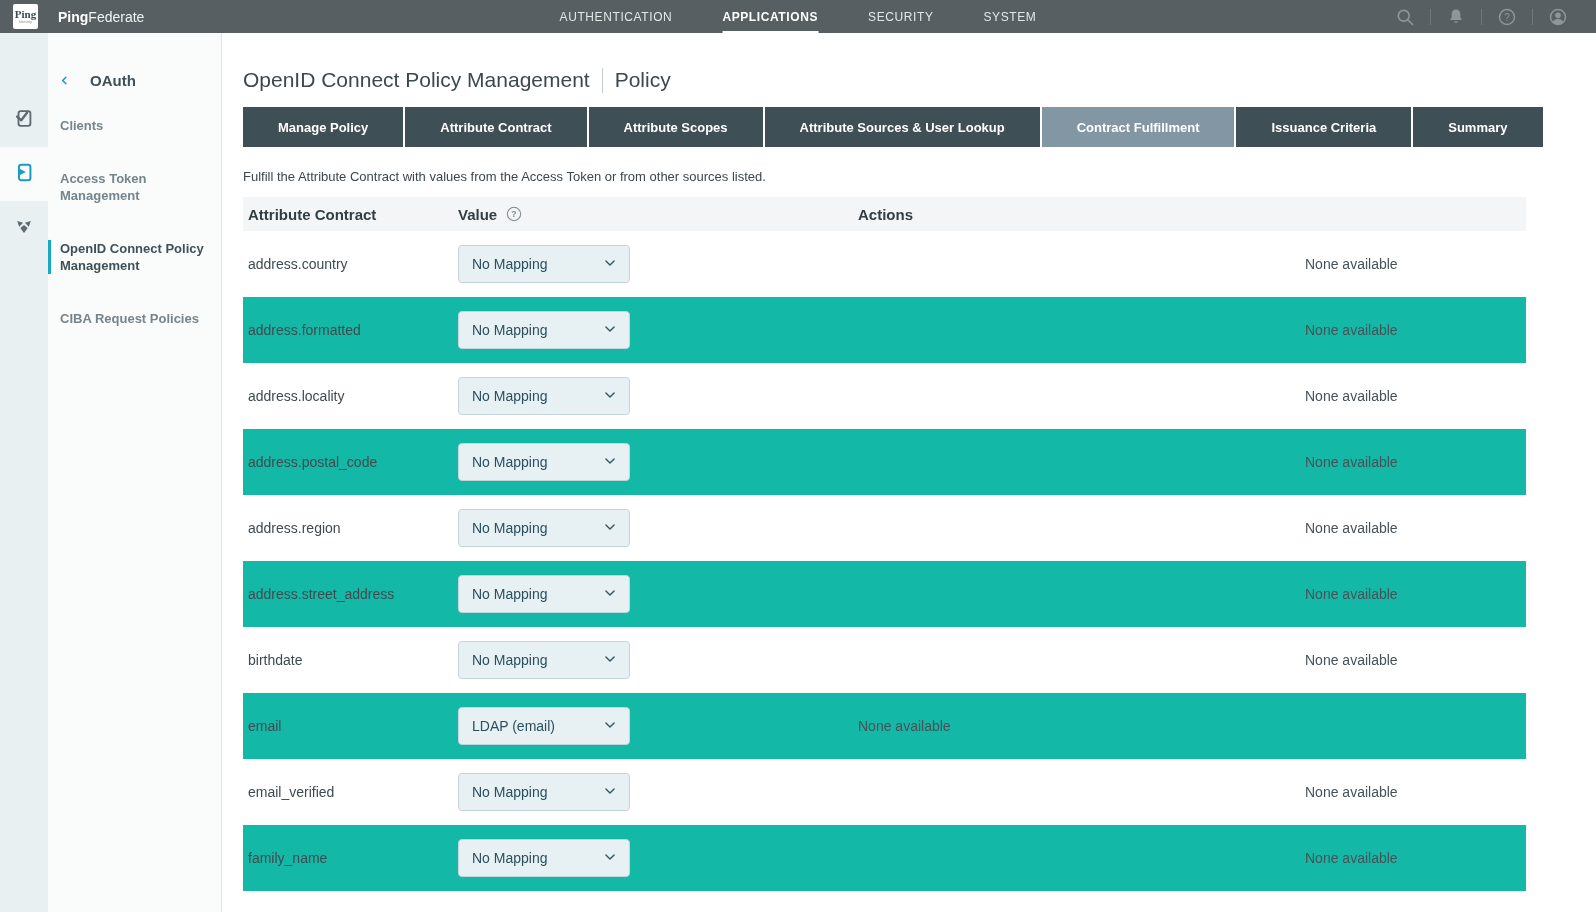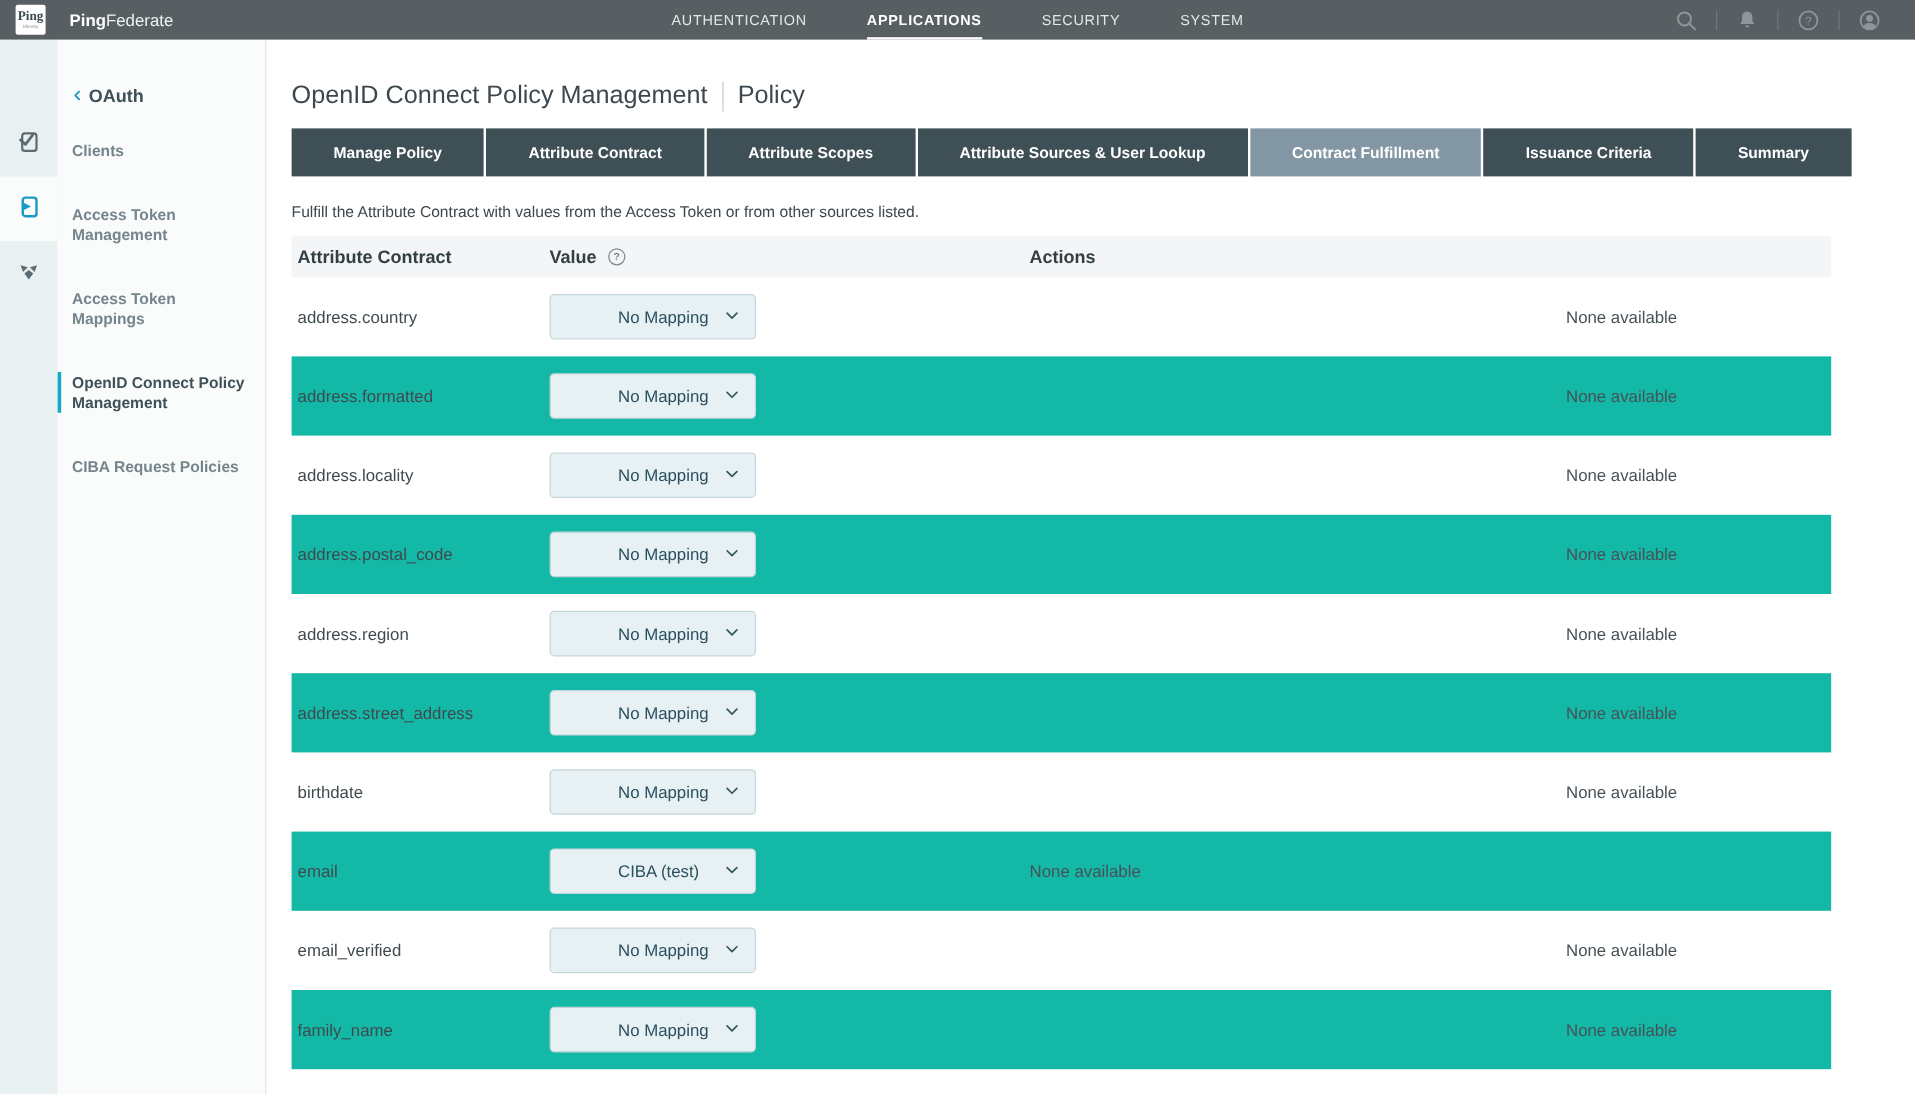--- a/index.html
+++ b/index.html
@@ -36,21 +36,21 @@
   .shell { display:flex; height:879px; }
 
   .rail { width:48px; background:#e9f0f2; padding-top:60px; flex:none; }
   .rail-item { height:54px; display:flex; align-items:center; justify-content:center; cursor:pointer; }
   .rail-item svg { width:22px; height:22px; color:#5c6b71; }
   .rail-item.active { background:#fafbfb; }
   .rail-item.active svg { color:#189cc4; }
 
   .menu { width:174px; background:#fafbfb; border-right:1px solid #dfe4e5;
           padding-top:39px; flex:none; }
-  .menu-back { display:flex; align-items:flex-end; gap:4px; padding-left:11px;
+  .menu-back { display:flex; align-items:flex-end; gap:20px; padding-left:11px;
                color:#3e5058; font-weight:700; font-size:15px; cursor:pointer; }
   .menu-back svg { width:11px; height:11px; color:#1d9ac6; flex:none; }
   .menu-items { margin-top:28px; }
   .menu-item { padding:0 14px 0 12px; margin-bottom:36px; font-size:13px; font-weight:700;
                color:#75858c; line-height:17px; cursor:pointer; }
   .menu-item.active { border-left:3px solid #18a7c6; padding-left:9px; color:#3f5158; }
 
   
   .main { flex:1; padding-left:21px; }
   .page-title { margin-top:33px; display:flex; align-items:center; gap:12px;
@@ -75,21 +75,21 @@
   .qmark svg { width:16px; height:16px; }
 
   .row { height:66px; align-items:center; font-size:14px; color:#3f4a4f; }
   .row.alt { background:#14b8a6; }
 
   .dropdown { width:172px; height:38px; background:#e7f1f4; border:1px solid #c4d5da;
               border-radius:4px; display:flex; align-items:center; justify-content:space-between;
               padding:0 12px 0 13px; color:#2a4f5e; font-size:14px; cursor:pointer; }
   .dropdown.value-dd { width:192px; }
   .dropdown svg { width:14px; height:14px; color:#35565f; flex:none; }
-  .dd-label { white-space:nowrap; overflow:hidden;margin-left:43px; }
+  .dd-label { white-space:nowrap; overflow:hidden; }
 
   .actions-cell { font-size:14px; color:#475258; }
 </style>
 </head>
 <body>
 
 <div class="topbar">
   <div class="brand">
     <div class="logo-box">
       <div class="logo-main">Ping</div>
@@ -173,21 +173,20 @@
       <span>
         <svg viewBox="0 0 24 24" fill="none" stroke="currentColor" stroke-width="3.4" stroke-linecap="round" stroke-linejoin="round">
             <polyline points="15 5 8 12 15 19"></polyline>
           </svg>
       </span>
       <span>OAuth</span>
     </div>
     <div class="menu-items" id="menuitems">
         <div class="menu-item">Clients</div>
         <div class="menu-item">Access Token Management</div>
-        <div class="menu-item">Access Token Mappings</div>
         <div class="menu-item active">OpenID Connect Policy Management</div>
         <div class="menu-item">CIBA Request Policies</div>
       </div>
   </div>
 
   <div class="main">
 
     <div class="page-title">
       <span>OpenID Connect Policy Management</span>
       <span class="title-sep"></span>
@@ -309,21 +308,21 @@
                   </svg></span>
               </div>
             </div>
             <div class="value-cell"></div>
             <div class="actions-cell">None available</div>
           </div>
           <div class="grid-cols row alt">
             <div class="attr-cell">email</div>
             <div class="source-cell">
               <div class="dropdown source-dd">
-                <span class="dd-label">CIBA (test)</span>
+                <span class="dd-label">LDAP (email)</span>
                 <span><svg viewBox="0 0 24 24" fill="none" stroke="currentColor" stroke-width="2.4" stroke-linecap="round" stroke-linejoin="round">
                     <polyline points="5 8.5 12 15.5 19 8.5"></polyline>
                   </svg></span>
               </div>
             </div>
             <div class="actions-cell">None available</div>
           </div>
           <div class="grid-cols row">
             <div class="attr-cell">email_verified</div>
             <div class="source-cell">

